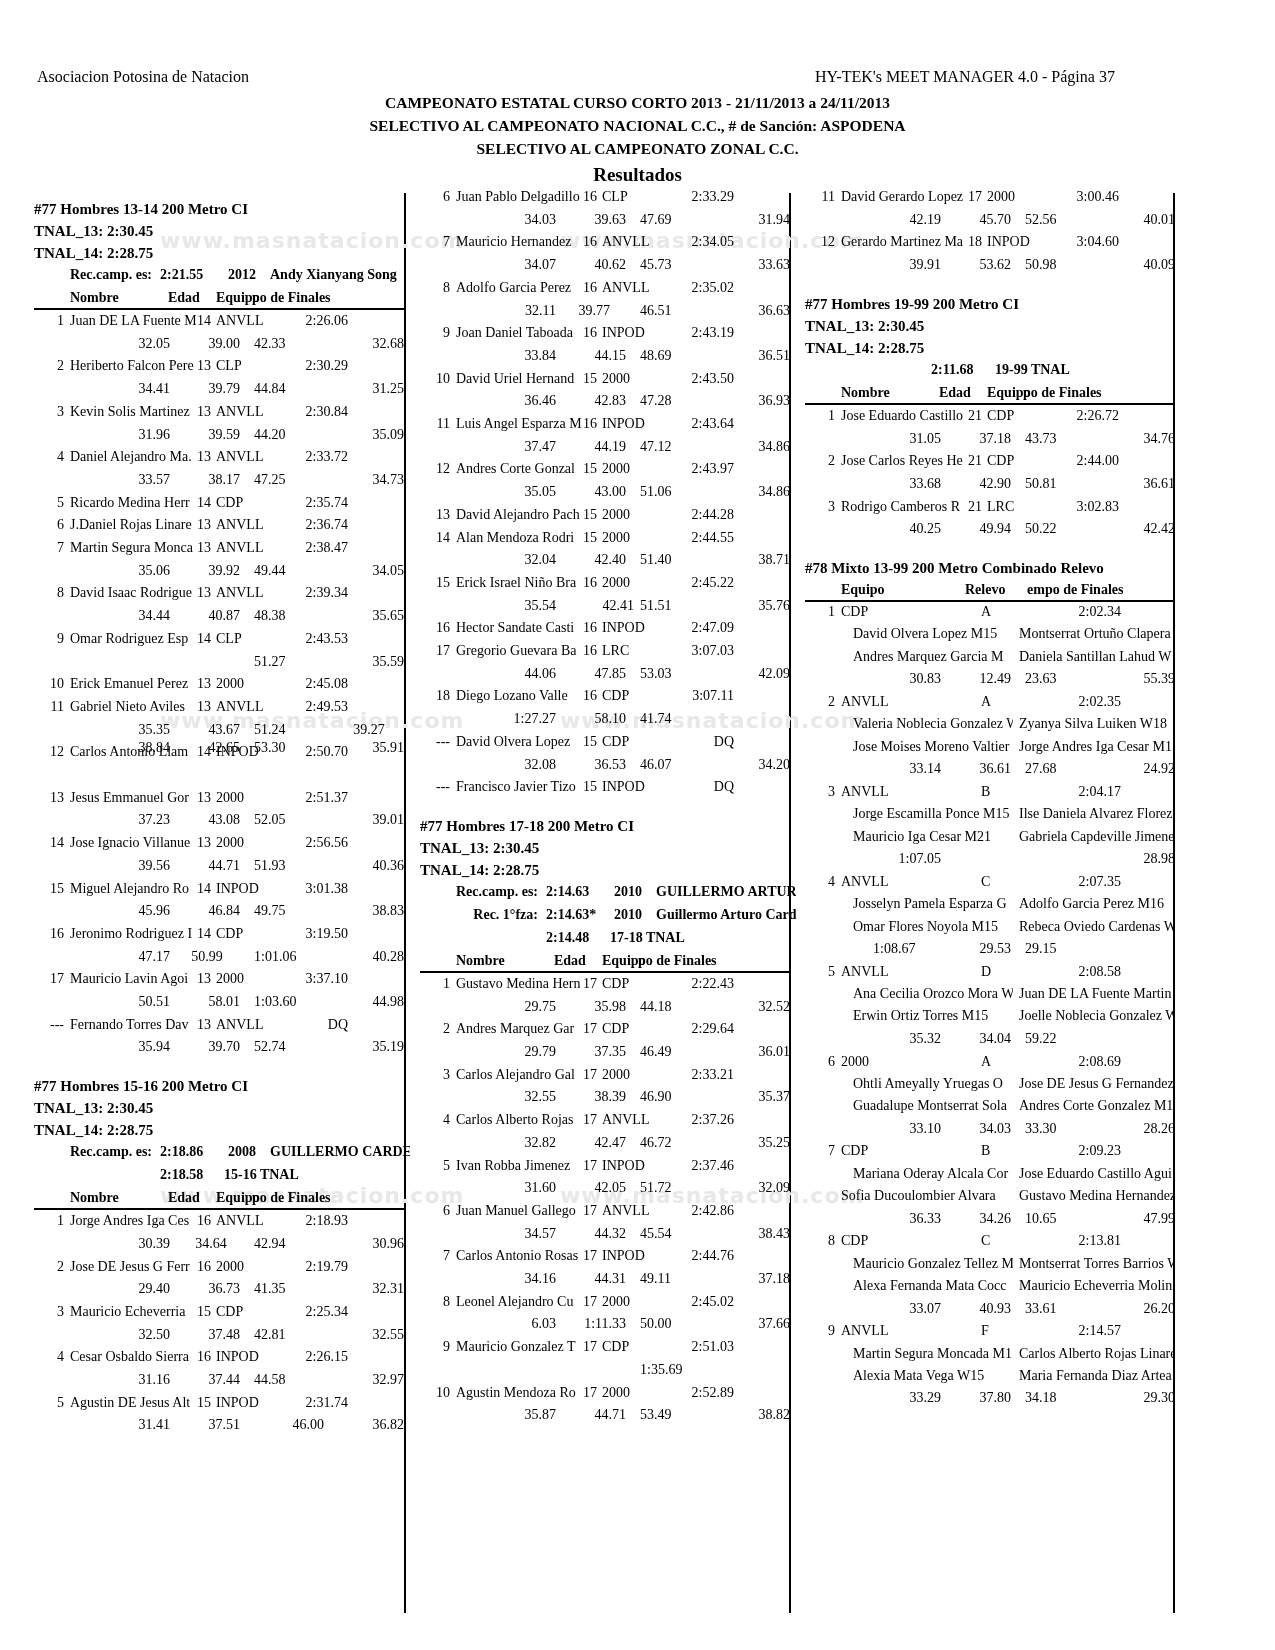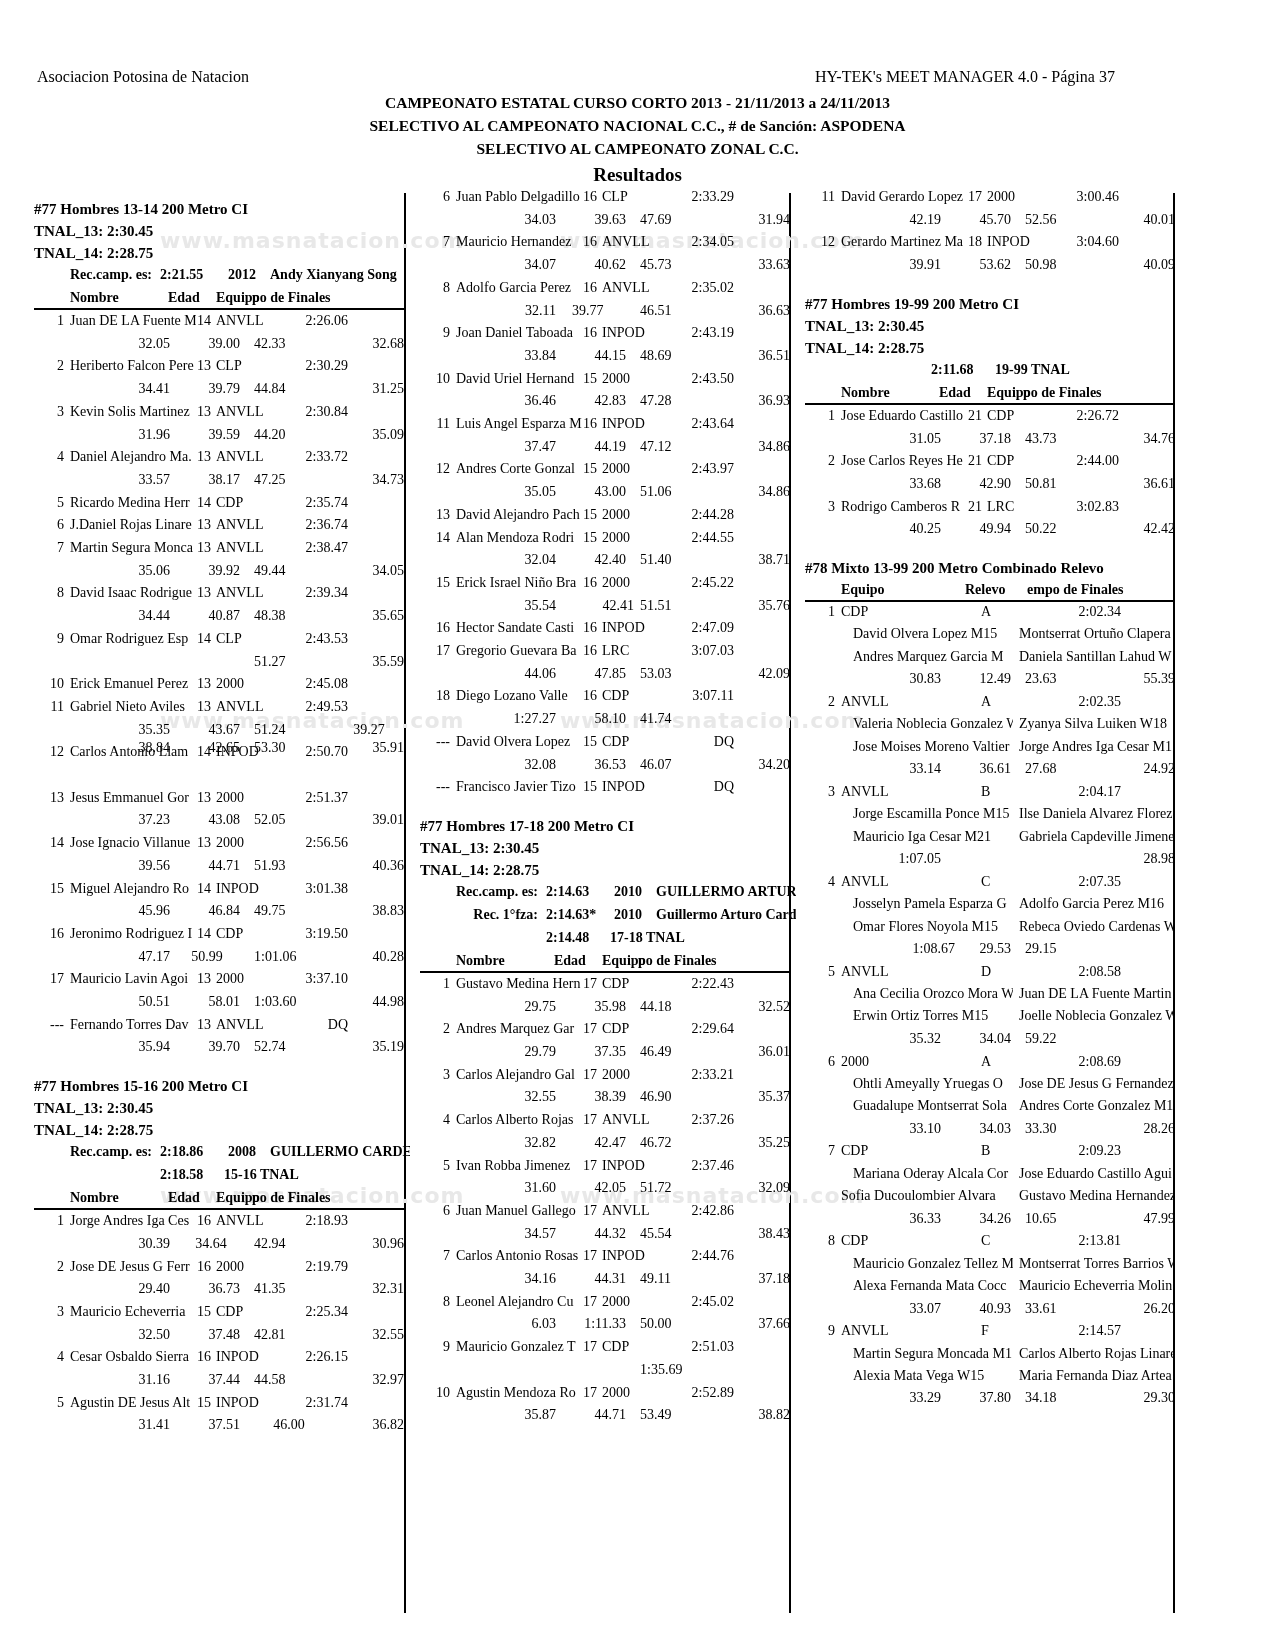--- a/index.html
+++ b/index.html
@@ -358,21 +358,21 @@
     <div class="row" style="top: 1393.7px; width: 100%;">
       <span style="left: 0px; width: 30px; text-align: right;">5</span>
       <span style="left: 36px; width: 126px;">Agustin DE Jesus Alt</span>
       <span style="left: 163px; width: 20px;">15</span>
       <span style="left: 182px; width: 60px;">INPOD</span>
       <span style="left: 248px; width: 66px; text-align: right;">2:31.74</span>
     </div>
     <div class="row" style="top: 1416.4px; width: 100%;">
       <span style="left: 66px; width: 70px; text-align: right;">31.41</span>
       <span style="left: 140px; width: 66px; text-align: right;">37.51</span>
-      <span style="left: 220px; width: 70px; text-align: center;">46.00</span>
+      <span style="left: 220px; width: 70px; text-align: right;">46.00</span>
       <span style="left: 300px; width: 70px; text-align: right;">36.82</span>
     </div>
   </div>
 <div class="col" id="col1" style="left:420px; width:369px">
     <div class="row" style="top: 188px; width: 100%;">
       <span style="left: 0px; width: 30px; text-align: right;">6</span>
       <span style="left: 36px; width: 126px;">Juan Pablo Delgadillo</span>
       <span style="left: 163px; width: 20px;">16</span>
       <span style="left: 182px; width: 60px;">CLP</span>
       <span style="left: 248px; width: 66px; text-align: right;">2:33.29</span>
@@ -398,21 +398,21 @@
     </div>
     <div class="row" style="top: 278.8px; width: 100%;">
       <span style="left: 0px; width: 30px; text-align: right;">8</span>
       <span style="left: 36px; width: 126px;">Adolfo Garcia Perez</span>
       <span style="left: 163px; width: 20px;">16</span>
       <span style="left: 182px; width: 60px;">ANVLL</span>
       <span style="left: 248px; width: 66px; text-align: right;">2:35.02</span>
     </div>
     <div class="row" style="top: 301.5px; width: 100%;">
       <span style="left: 66px; width: 70px; text-align: right;">32.11</span>
-      <span style="left: 152px; width: 66px; ">39.77</span>
+      <span style="left: 124px; width: 66px; text-align: right;">39.77</span>
       <span style="left: 220px; width: 70px; text-align: left;">46.51</span>
       <span style="left: 300px; width: 70px; text-align: right;">36.63</span>
     </div>
     <div class="row" style="top: 324.2px; width: 100%;">
       <span style="left: 0px; width: 30px; text-align: right;">9</span>
       <span style="left: 36px; width: 126px;">Joan Daniel Taboada</span>
       <span style="left: 163px; width: 20px;">16</span>
       <span style="left: 182px; width: 60px;">INPOD</span>
       <span style="left: 248px; width: 66px; text-align: right;">2:43.19</span>
     </div>
@@ -870,21 +870,21 @@
     </div>
     <div class="row" style="top: 895.1px; width: 100%;">
       <span style="left: 48px; width: 160px;">Josselyn Pamela Esparza G</span>
       <span style="left: 214px; width: 154px;">Adolfo Garcia Perez M16</span>
     </div>
     <div class="row" style="top: 917.5px; width: 100%;">
       <span style="left: 48px; width: 160px;">Omar Flores Noyola M15</span>
       <span style="left: 214px; width: 154px;">Rebeca Oviedo Cardenas W</span>
     </div>
     <div class="row" style="top: 939.9px; width: 100%;">
-      <span style="left: 80px; width: 70px; text-align: right;">1:08.67</span>
+      <span style="left: 68px; width: 70px; ">1:08.67</span>
       <span style="left: 140px; width: 66px; text-align: right;">29.53</span>
       <span style="left: 220px; width: 70px; text-align: left;">29.15</span>
     </div>
     <div class="row" style="top: 962.6px; width: 100%;">
       <span style="left: 0px; width: 30px; text-align: right;">5</span>
       <span style="left: 36px; width: 100px;">ANVLL</span>
       <span style="left: 176px; width: 20px;">D</span>
       <span style="left: 250px; width: 66px; text-align: right;">2:08.58</span>
     </div>
     <div class="row" style="top: 985px; width: 100%;">

